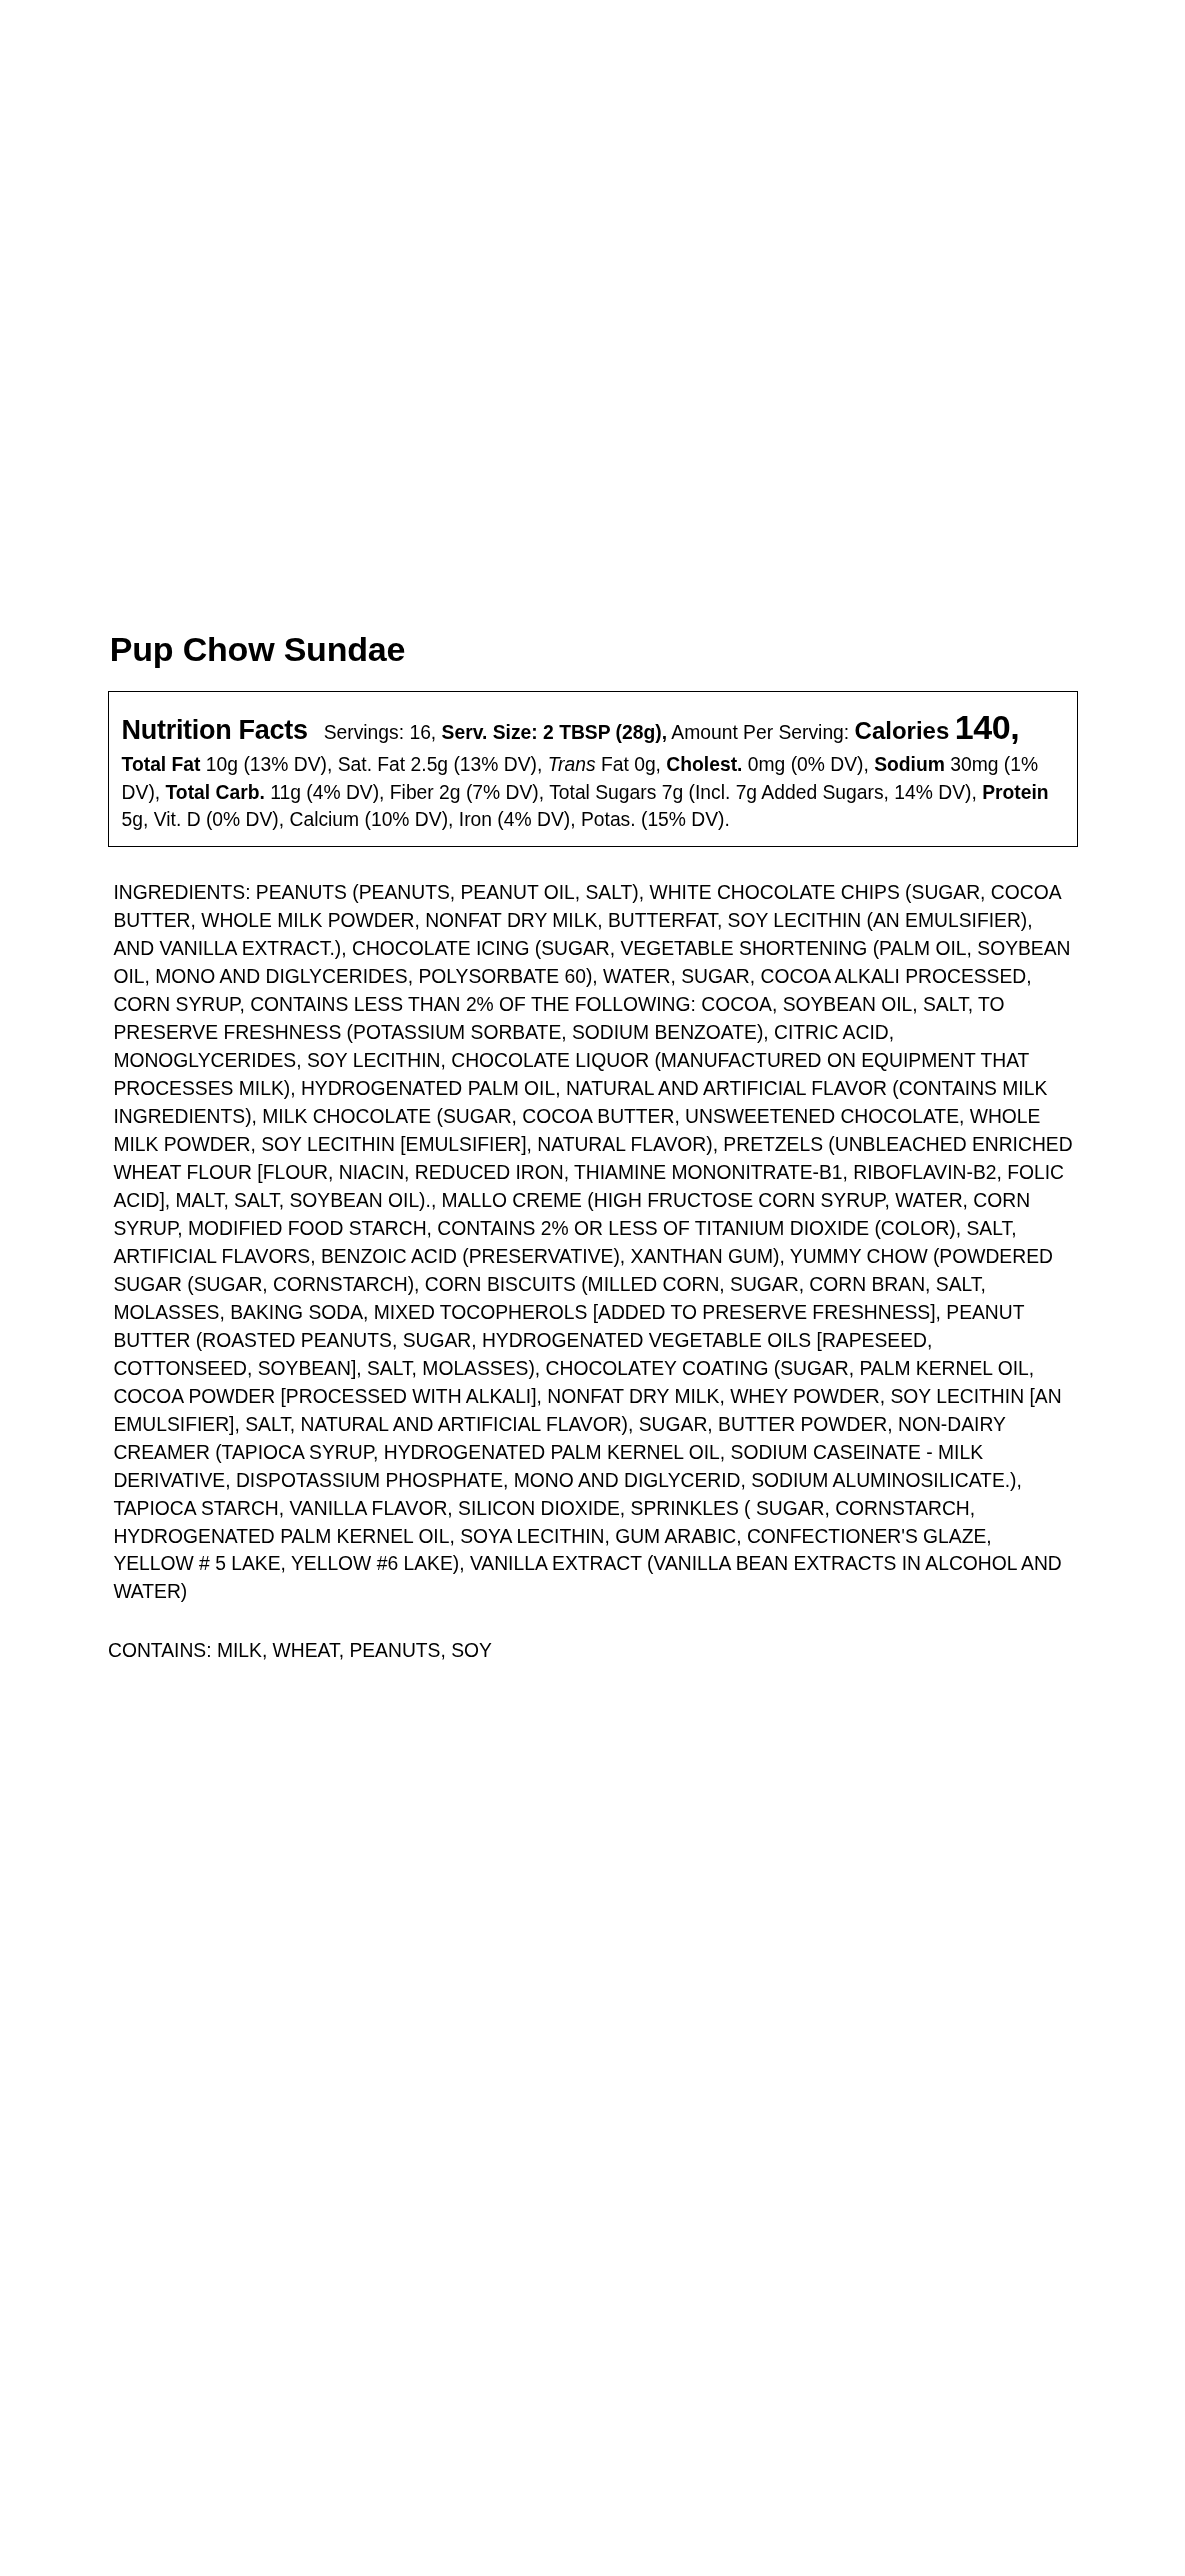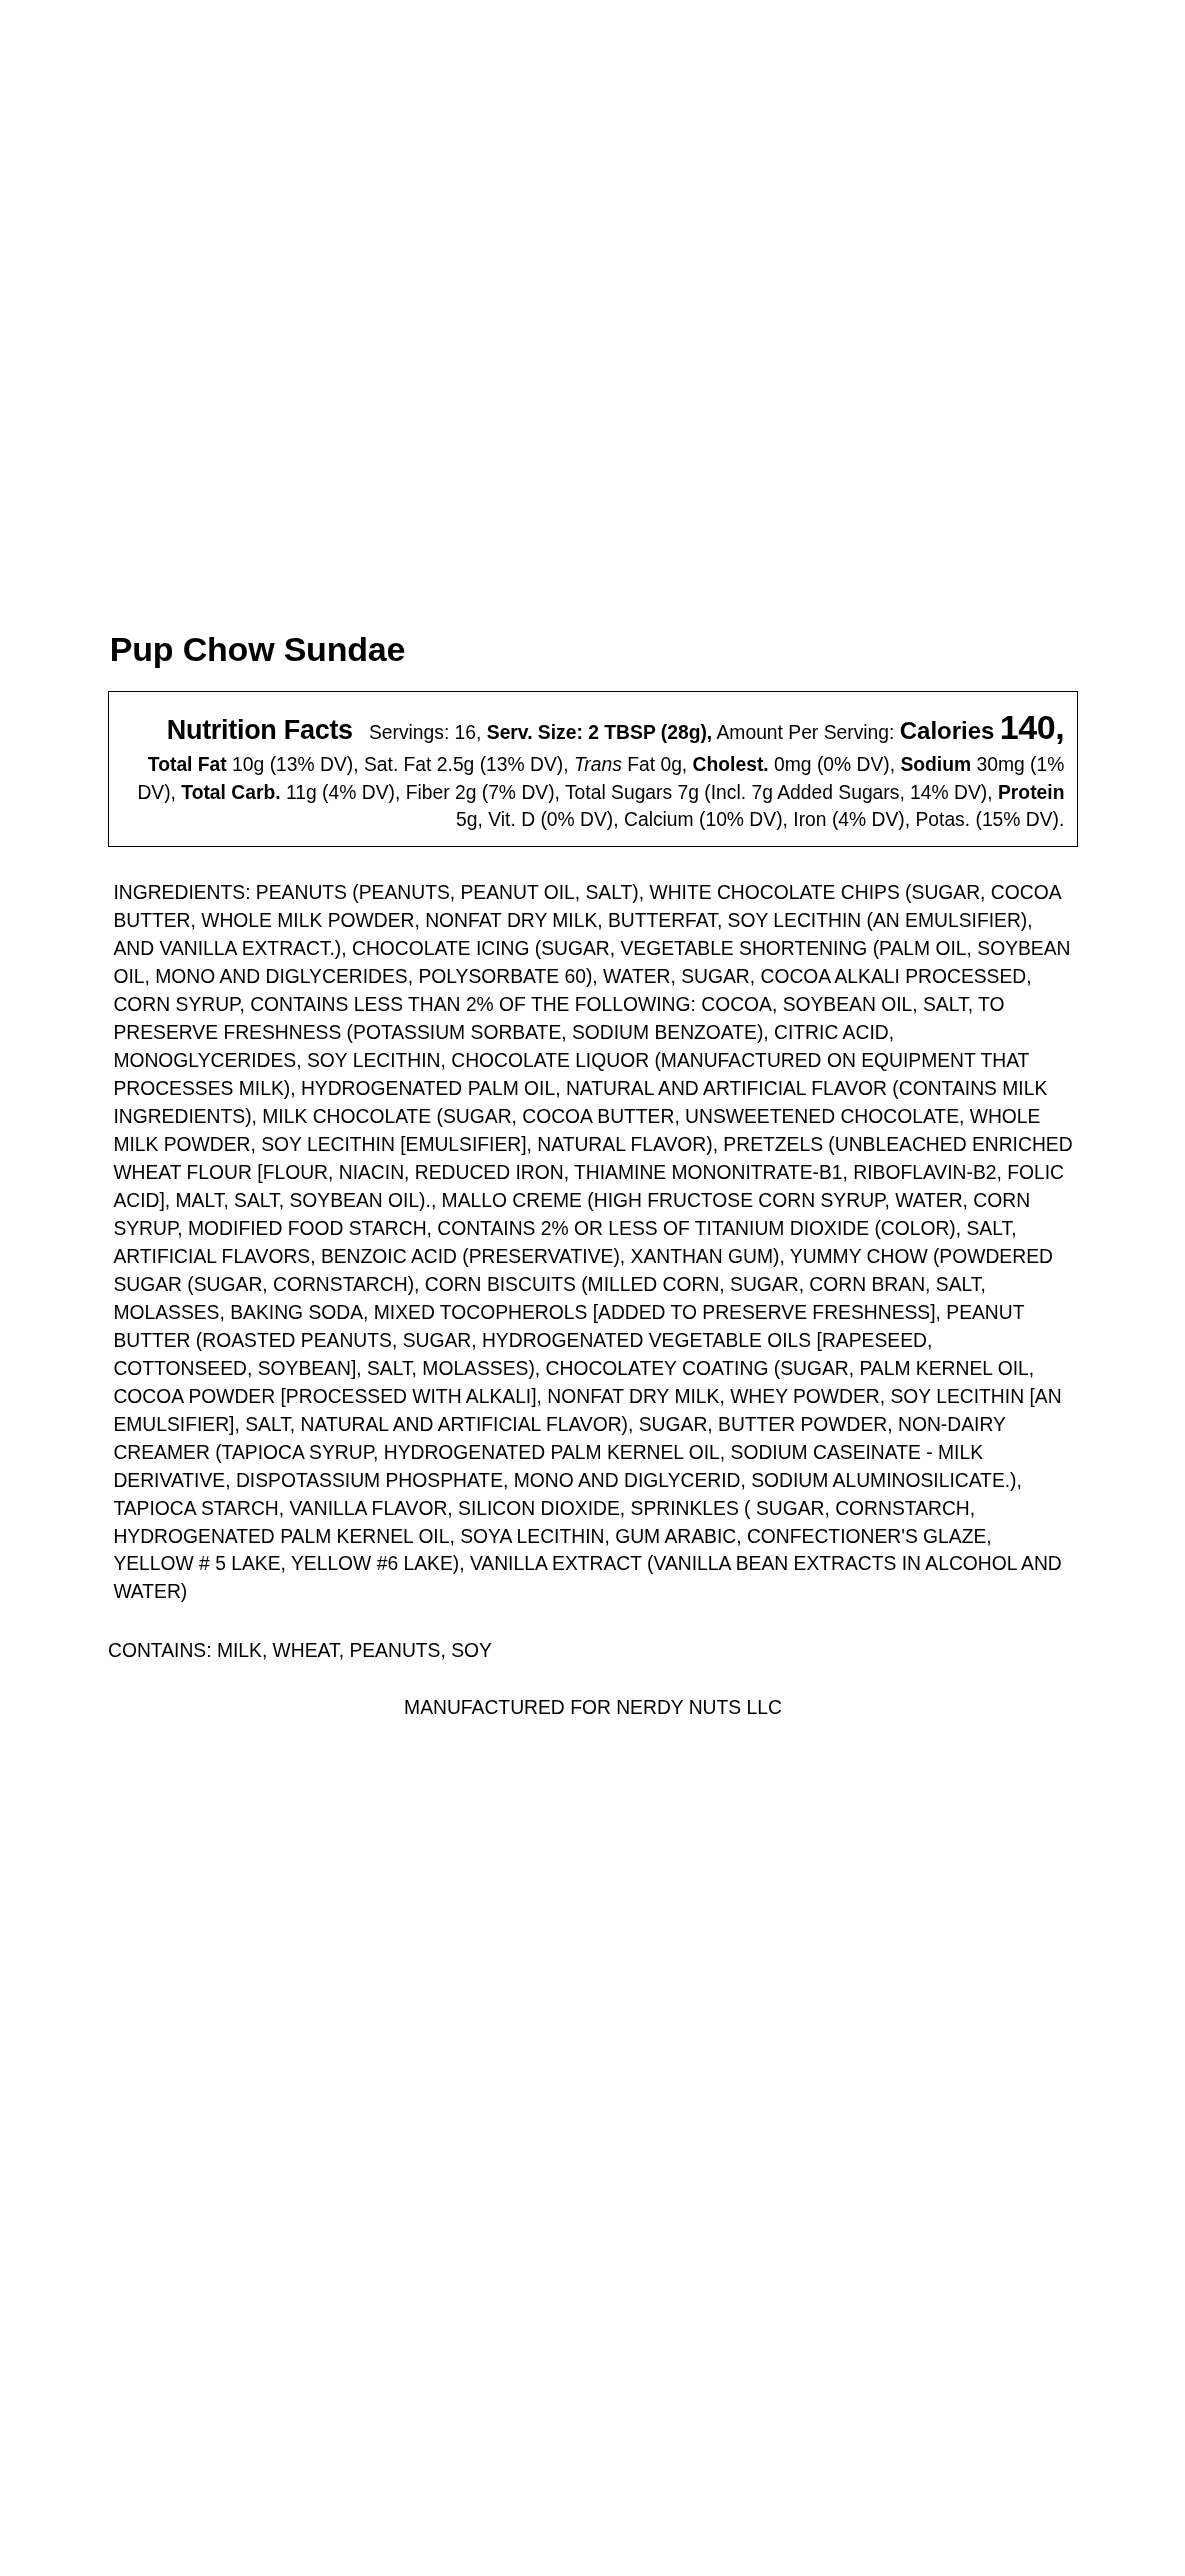--- a/index.html
+++ b/index.html
@@ -35,21 +35,21 @@
   }
   .nutrition-box {
     border: 1.8px solid #000000;
     box-sizing: border-box;
     padding: 10.8px 12.6px 12.6px 12.6px;
     width: 970px;
   }
   .nf-para {
     font-size: 19.3px;
     line-height: 1.42;
-    text-align: right;
+    text-align: left;
     margin: 0;
   }
   .nf-title {
     font-size: 27px;
     font-weight: bold;
     letter-spacing: -0.3px;
   }
   .nf-calories-label {
     font-size: 24px;
     font-weight: bold;
@@ -92,18 +92,17 @@
 
     <div class="nutrition-box">
       <p class="nf-para"><span class="nf-title">Nutrition Facts</span>&nbsp;&nbsp; <span>Servings:</span> <span>16,</span> <span class="b">Serv. Size:</span> <span class="b">2 TBSP (28g),</span> <span>Amount Per Serving:</span> <span class="nf-calories-label">Calories</span> <span class="nf-calories-value">140,</span> <span class="b">Total Fat</span> <span>10g (13% DV),</span> <span>Sat. Fat 2.5g (13% DV),</span> <span class="i">Trans</span> <span>Fat 0g,</span> <span class="b">Cholest.</span> <span>0mg (0% DV),</span> <span class="b">Sodium</span> <span>30mg (1% DV),</span> <span class="b">Total Carb.</span> <span>11g (4% DV),</span> <span>Fiber 2g (7% DV),</span> <span>Total Sugars 7g (Incl. 7g  Added Sugars, 14% DV),</span> <span class="b">Protein</span> <span>5g,</span> <span>Vit. D (0% DV),</span> <span>Calcium (10% DV),</span> <span>Iron (4% DV),</span> <span>Potas. (15% DV).</span></p>
     </div>
 
     <p class="ingredients">INGREDIENTS: PEANUTS (PEANUTS, PEANUT OIL, SALT), WHITE CHOCOLATE CHIPS (SUGAR, COCOA BUTTER, WHOLE MILK POWDER, NONFAT DRY MILK, BUTTERFAT, SOY LECITHIN (AN EMULSIFIER), AND VANILLA EXTRACT.), CHOCOLATE ICING (SUGAR, VEGETABLE SHORTENING (PALM OIL, SOYBEAN OIL, MONO AND DIGLYCERIDES, POLYSORBATE 60), WATER, SUGAR, COCOA ALKALI PROCESSED, CORN SYRUP, CONTAINS LESS THAN 2% OF THE FOLLOWING: COCOA, SOYBEAN OIL, SALT, TO PRESERVE FRESHNESS (POTASSIUM SORBATE, SODIUM BENZOATE), CITRIC ACID, MONOGLYCERIDES, SOY LECITHIN, CHOCOLATE LIQUOR (MANUFACTURED ON EQUIPMENT THAT PROCESSES MILK), HYDROGENATED PALM OIL, NATURAL AND ARTIFICIAL FLAVOR (CONTAINS MILK INGREDIENTS), MILK CHOCOLATE (SUGAR, COCOA BUTTER, UNSWEETENED CHOCOLATE, WHOLE MILK POWDER, SOY LECITHIN [EMULSIFIER], NATURAL FLAVOR), PRETZELS (UNBLEACHED ENRICHED WHEAT FLOUR [FLOUR, NIACIN, REDUCED IRON, THIAMINE MONONITRATE-B1, RIBOFLAVIN-B2, FOLIC ACID], MALT, SALT, SOYBEAN OIL)., MALLO CREME (HIGH FRUCTOSE CORN SYRUP, WATER, CORN SYRUP, MODIFIED FOOD STARCH, CONTAINS 2% OR LESS OF TITANIUM DIOXIDE (COLOR), SALT, ARTIFICIAL FLAVORS, BENZOIC ACID (PRESERVATIVE), XANTHAN GUM), YUMMY CHOW (POWDERED SUGAR (SUGAR, CORNSTARCH), CORN BISCUITS (MILLED CORN, SUGAR, CORN BRAN, SALT, MOLASSES, BAKING SODA, MIXED TOCOPHEROLS [ADDED TO PRESERVE FRESHNESS], PEANUT BUTTER (ROASTED PEANUTS, SUGAR, HYDROGENATED VEGETABLE OILS [RAPESEED, COTTONSEED, SOYBEAN], SALT, MOLASSES), CHOCOLATEY COATING (SUGAR, PALM KERNEL OIL, COCOA POWDER [PROCESSED WITH ALKALI], NONFAT DRY MILK, WHEY POWDER, SOY LECITHIN [AN EMULSIFIER], SALT, NATURAL AND ARTIFICIAL FLAVOR), SUGAR, BUTTER POWDER, NON-DAIRY CREAMER (TAPIOCA SYRUP, HYDROGENATED PALM KERNEL OIL, SODIUM CASEINATE - MILK DERIVATIVE, DISPOTASSIUM PHOSPHATE, MONO AND DIGLYCERID, SODIUM ALUMINOSILICATE.), TAPIOCA STARCH, VANILLA FLAVOR, SILICON DIOXIDE, SPRINKLES ( SUGAR, CORNSTARCH, HYDROGENATED PALM KERNEL OIL, SOYA LECITHIN, GUM ARABIC, CONFECTIONER'S GLAZE, YELLOW # 5 LAKE, YELLOW #6 LAKE), VANILLA EXTRACT (VANILLA BEAN EXTRACTS IN ALCOHOL AND WATER)</p>
 
     <p class="contains">CONTAINS: MILK, WHEAT, PEANUTS, SOY</p>
 
     <div class="manufactured">
-      <div>MANUFACTURED FOR NERDY NUTS LLC</div>
     </div>
 
   </div>
 </div>
 
 
 </body></html>

